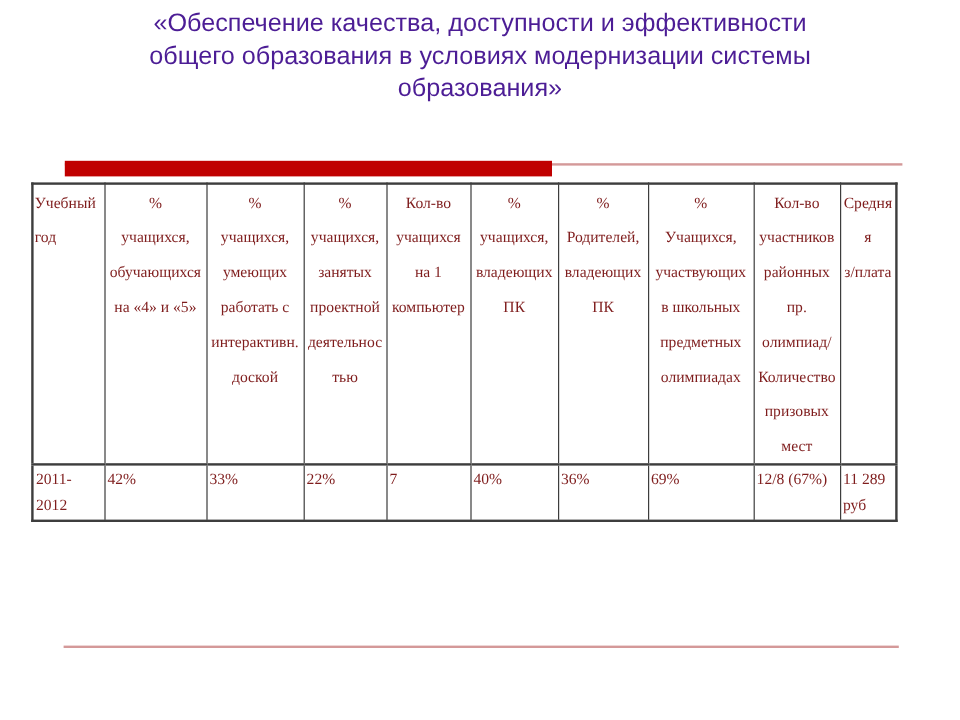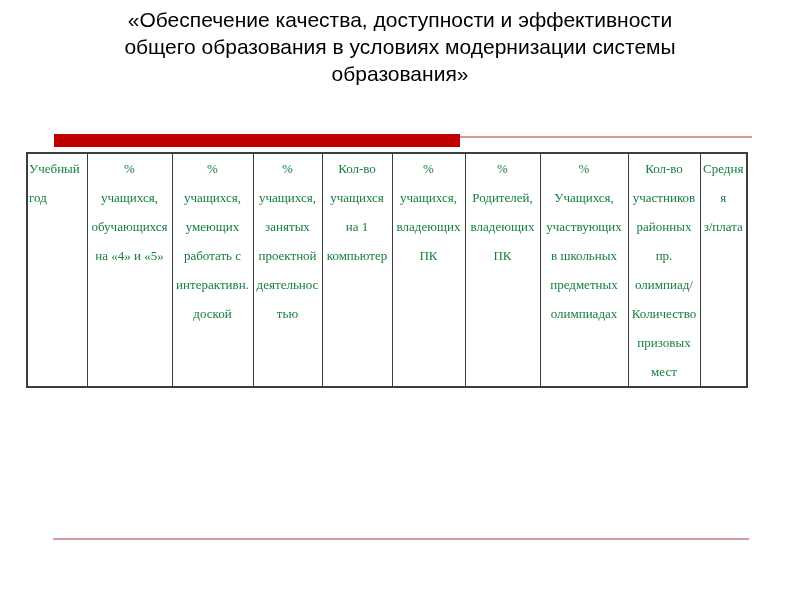--- a/index.html
+++ b/index.html
@@ -4,42 +4,42 @@
 <style>
   html, body { margin:0; padding:0; }
   body {
     width:800px; height:600px; position:relative; overflow:hidden;
     background:#ffffff; font-family:"Liberation Serif", serif;
   }
   .title {
     position:absolute; left:0; top:6px; width:800px;
     text-align:center; white-space:pre-line;
     font-family:"Liberation Sans", sans-serif;
-    font-size:21px; line-height:27px; color:#000000;
+    font-size:21px; line-height:27px; color:#4c1d95;
   }
   .thin-line {
     position:absolute; height:2px; background:#d49999;
   }
   .thin-line.top { left:54px; top:136px; width:698px; }
   .thin-line.bottom { left:53px; top:538px; width:696px; }
   .accent-bar {
     position:absolute; left:54px; top:134px; width:406px; height:13px;
     background:#c00000;
   }
   table.stats {
     position:absolute; left:26px; top:152px;
     border-collapse:collapse; table-layout:fixed;
     border:2px solid #3d3d3d;
   }
   table.stats th, table.stats td {
     border:1px solid #3d3d3d;
     vertical-align:top;
     font-weight:normal;
     font-size:13px;
-    color:#15803d;
+    color:#7f1d1d;
     white-space:pre-line;
     overflow-wrap:break-word;
     word-wrap:break-word;
     padding:0 2px;
   }
   table.stats th { text-align:center; line-height:29px; }
   table.stats th.left { text-align:left; padding-left:1px; }
   tr.header-row { height:232px; }
   tr.header-row th { border-bottom:2px solid #3d3d3d; }
   table.stats td { text-align:left; line-height:22px; }
@@ -114,18 +114,30 @@
 районных
 пр.
 олимпиад/
 Количество
 призовых
 мест</th>
       <th>Средня
 я
 з/плата</th>
     </tr>
+    <tr class="data-row-2">
+      <td>2011-2012</td>
+      <td>42%</td>
+      <td>33%</td>
+      <td>22%</td>
+      <td>7</td>
+      <td>40%</td>
+      <td>36%</td>
+      <td>69%</td>
+      <td>12/8 (67%)</td>
+      <td>11 289 руб</td>
+    </tr>
   </tbody>
     </table>
 
   <div class="thin-line bottom"></div>
 
 </div>
 
 </body></html>

